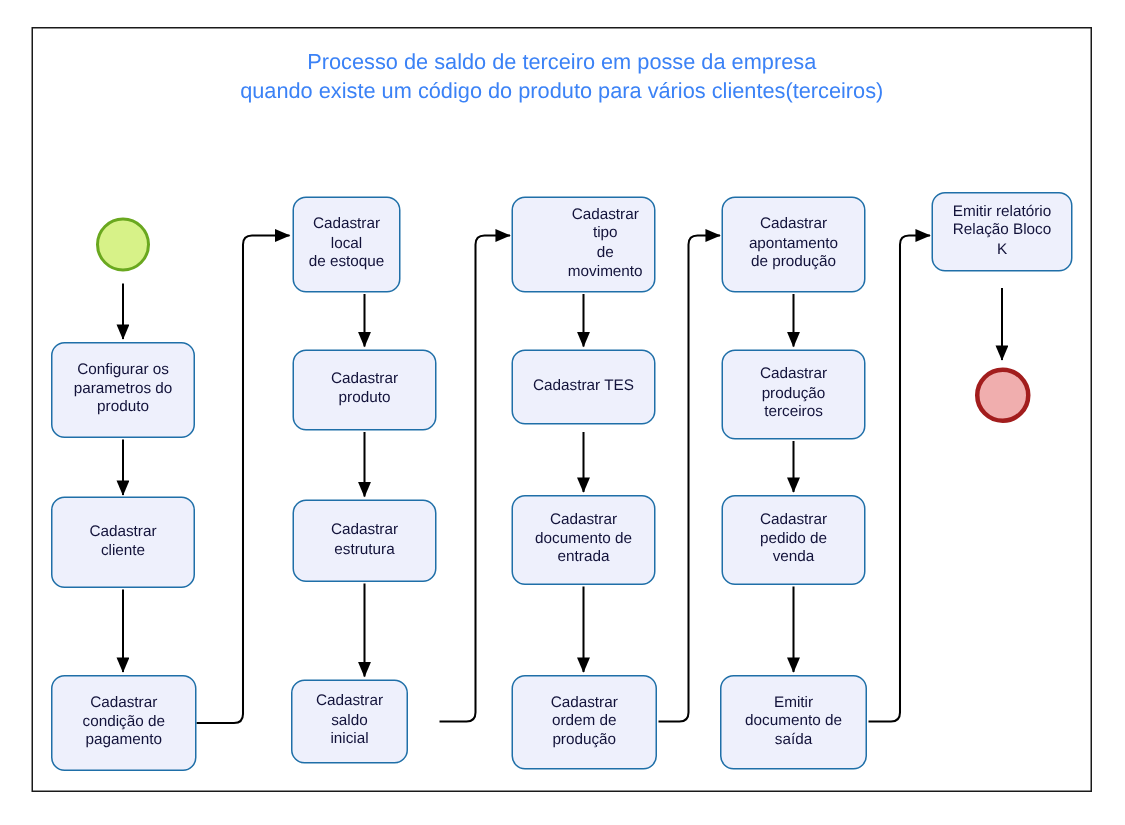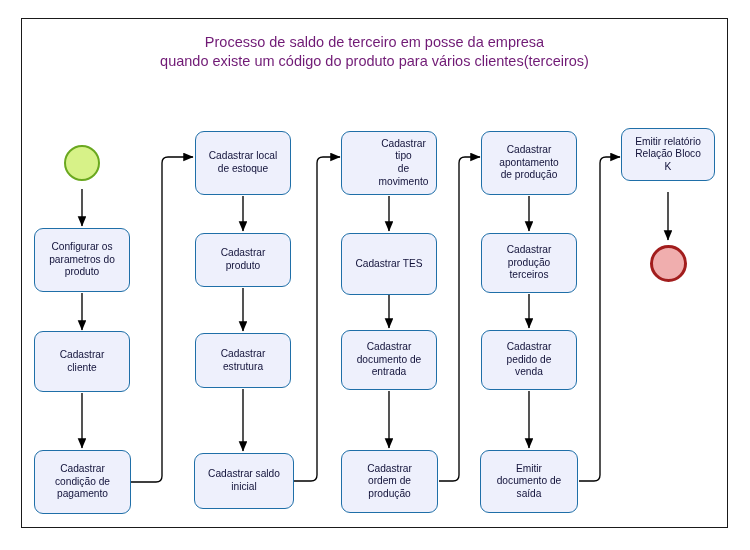--- a/index.html
+++ b/index.html
@@ -27,21 +27,21 @@
     background: #ffffff;
   }
   #diagram-title {
     position: absolute;
     left: 21px;
     top: 33px;
     width: 707px;
     text-align: center;
     font-size: 14.5px;
     line-height: 19px;
-    color: #701a75;
+    color: #3b82f6;
     white-space: pre-line;
   }
   svg#wires {
     position: absolute;
     left: 0;
     top: 0;
     width: 750px;
     height: 550px;
     pointer-events: none;
   }
@@ -129,36 +129,36 @@
 parametros do
 produto</div>
 
   <div class="node" style="left:34px; top:331px; width:96px; height:61px;">Cadastrar
 cliente</div>
 
   <div class="node" style="left:34px; top:450px; width:97px; height:64px;">Cadastrar
 condição de
 pagamento</div>
 
-  <div class="node" style="left:195px; top:131px; width:96px; height:64px;">Cadastrar local
+  <div class="node" style="left:195px; top:131px; width:72px; height:64px;">Cadastrar local
 de estoque</div>
 
   <div class="node" style="left:195px; top:233px; width:96px; height:54px;">Cadastrar
 produto</div>
 
   <div class="node" style="left:195px; top:333px; width:96px; height:55px;">Cadastrar
 estrutura</div>
 
-  <div class="node" style="left:194px; top:453px; width:100px; height:56px;">Cadastrar saldo
+  <div class="node" style="left:194px; top:453px; width:78px; height:56px;">Cadastrar saldo
 inicial</div>
 
   <div class="node" style="left:341px; top:131px; width:96px; height:64px;padding-left:32px;">Cadastrar tipo
 de movimento</div>
 
-  <div class="node" style="left:341px; top:233px; width:96px; height:62px;">Cadastrar TES</div>
+  <div class="node" style="left:341px; top:233px; width:96px; height:50px;">Cadastrar TES</div>
 
   <div class="node" style="left:341px; top:330px; width:96px; height:60px;">Cadastrar
 documento de
 entrada</div>
 
   <div class="node" style="left:341px; top:450px; width:97px; height:63px;">Cadastrar
 ordem de
 produção</div>
 
   <div class="node" style="left:481px; top:131px; width:96px; height:64px;">Cadastrar

